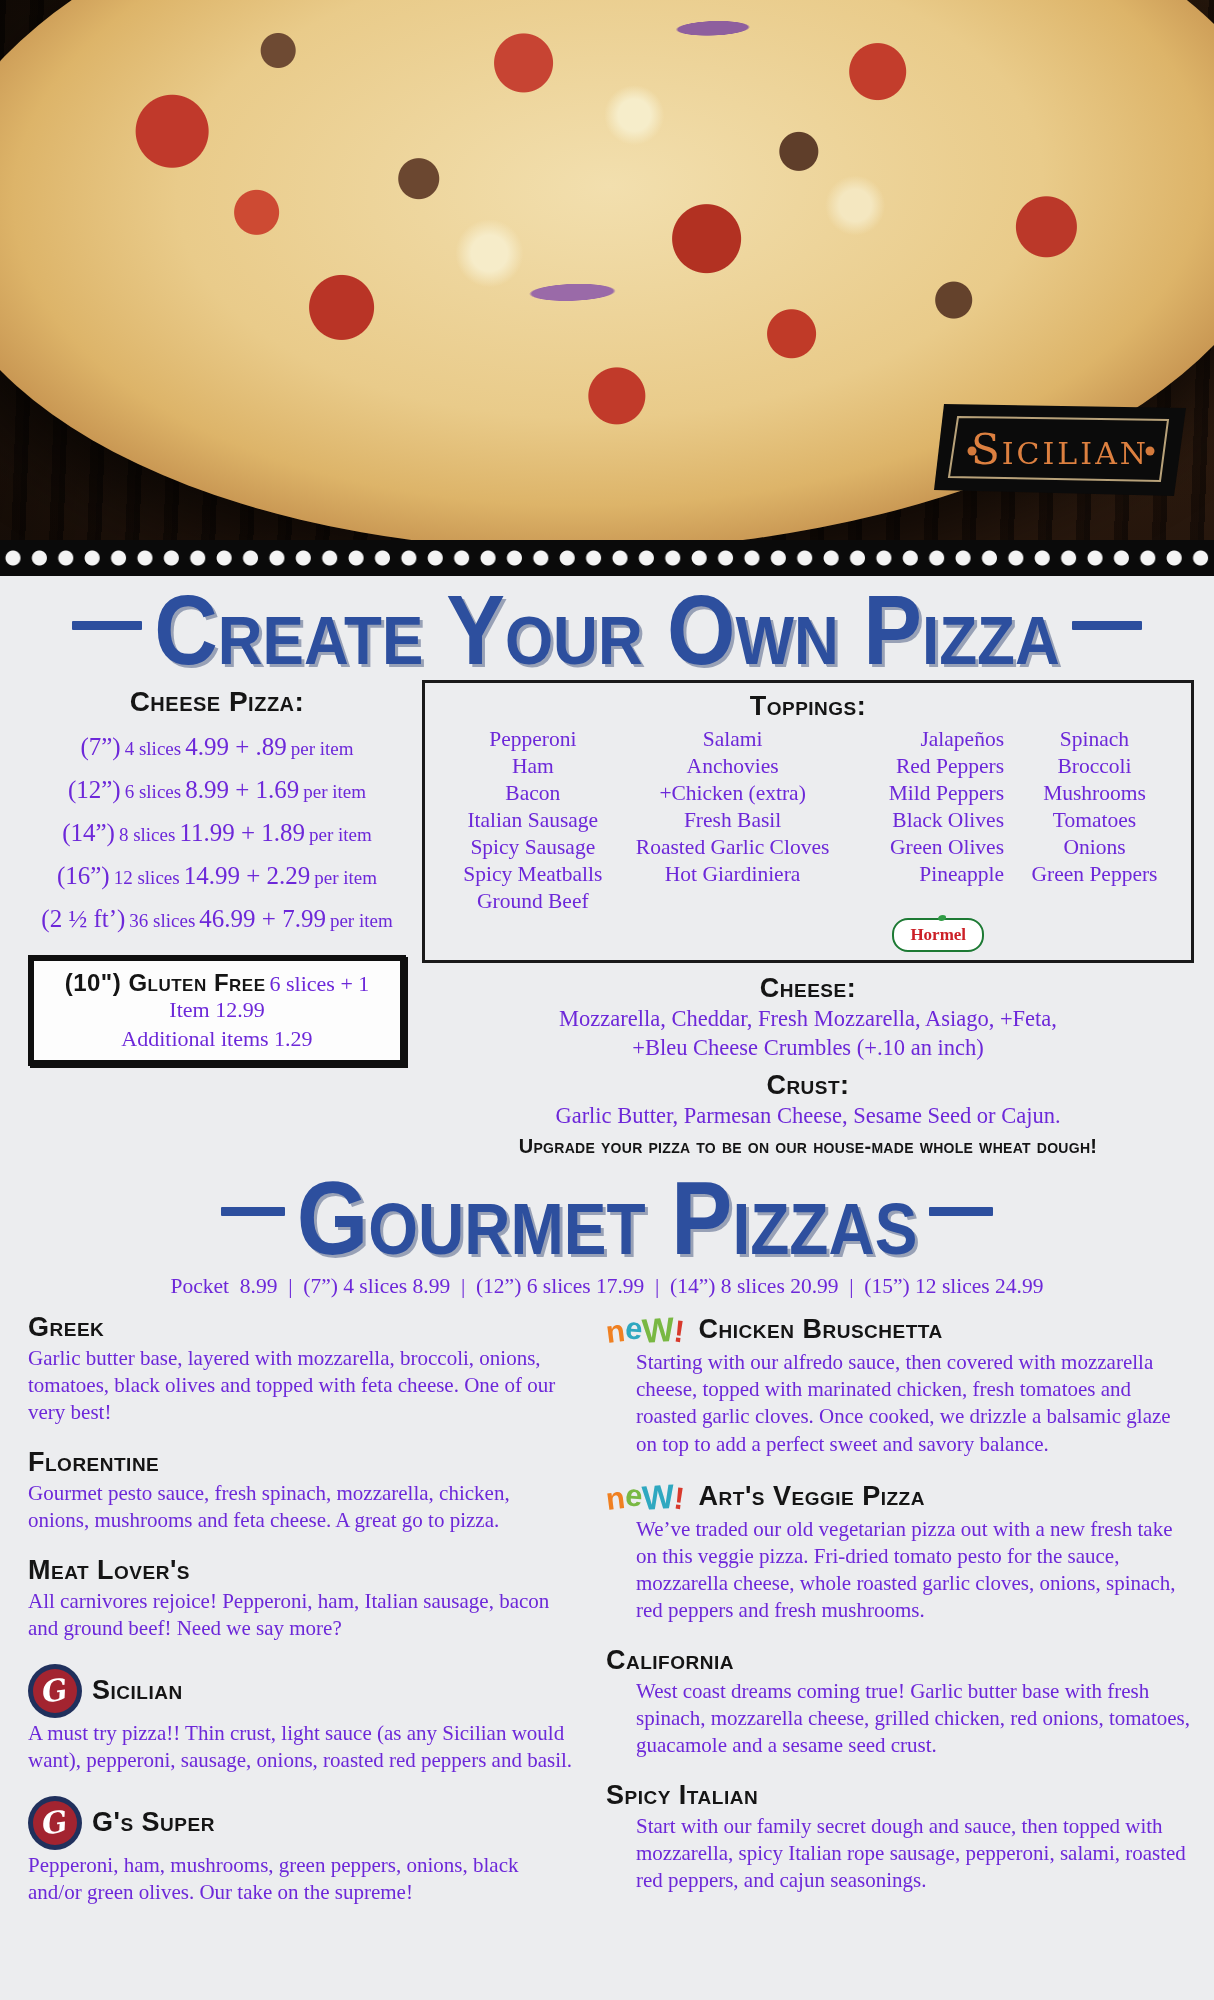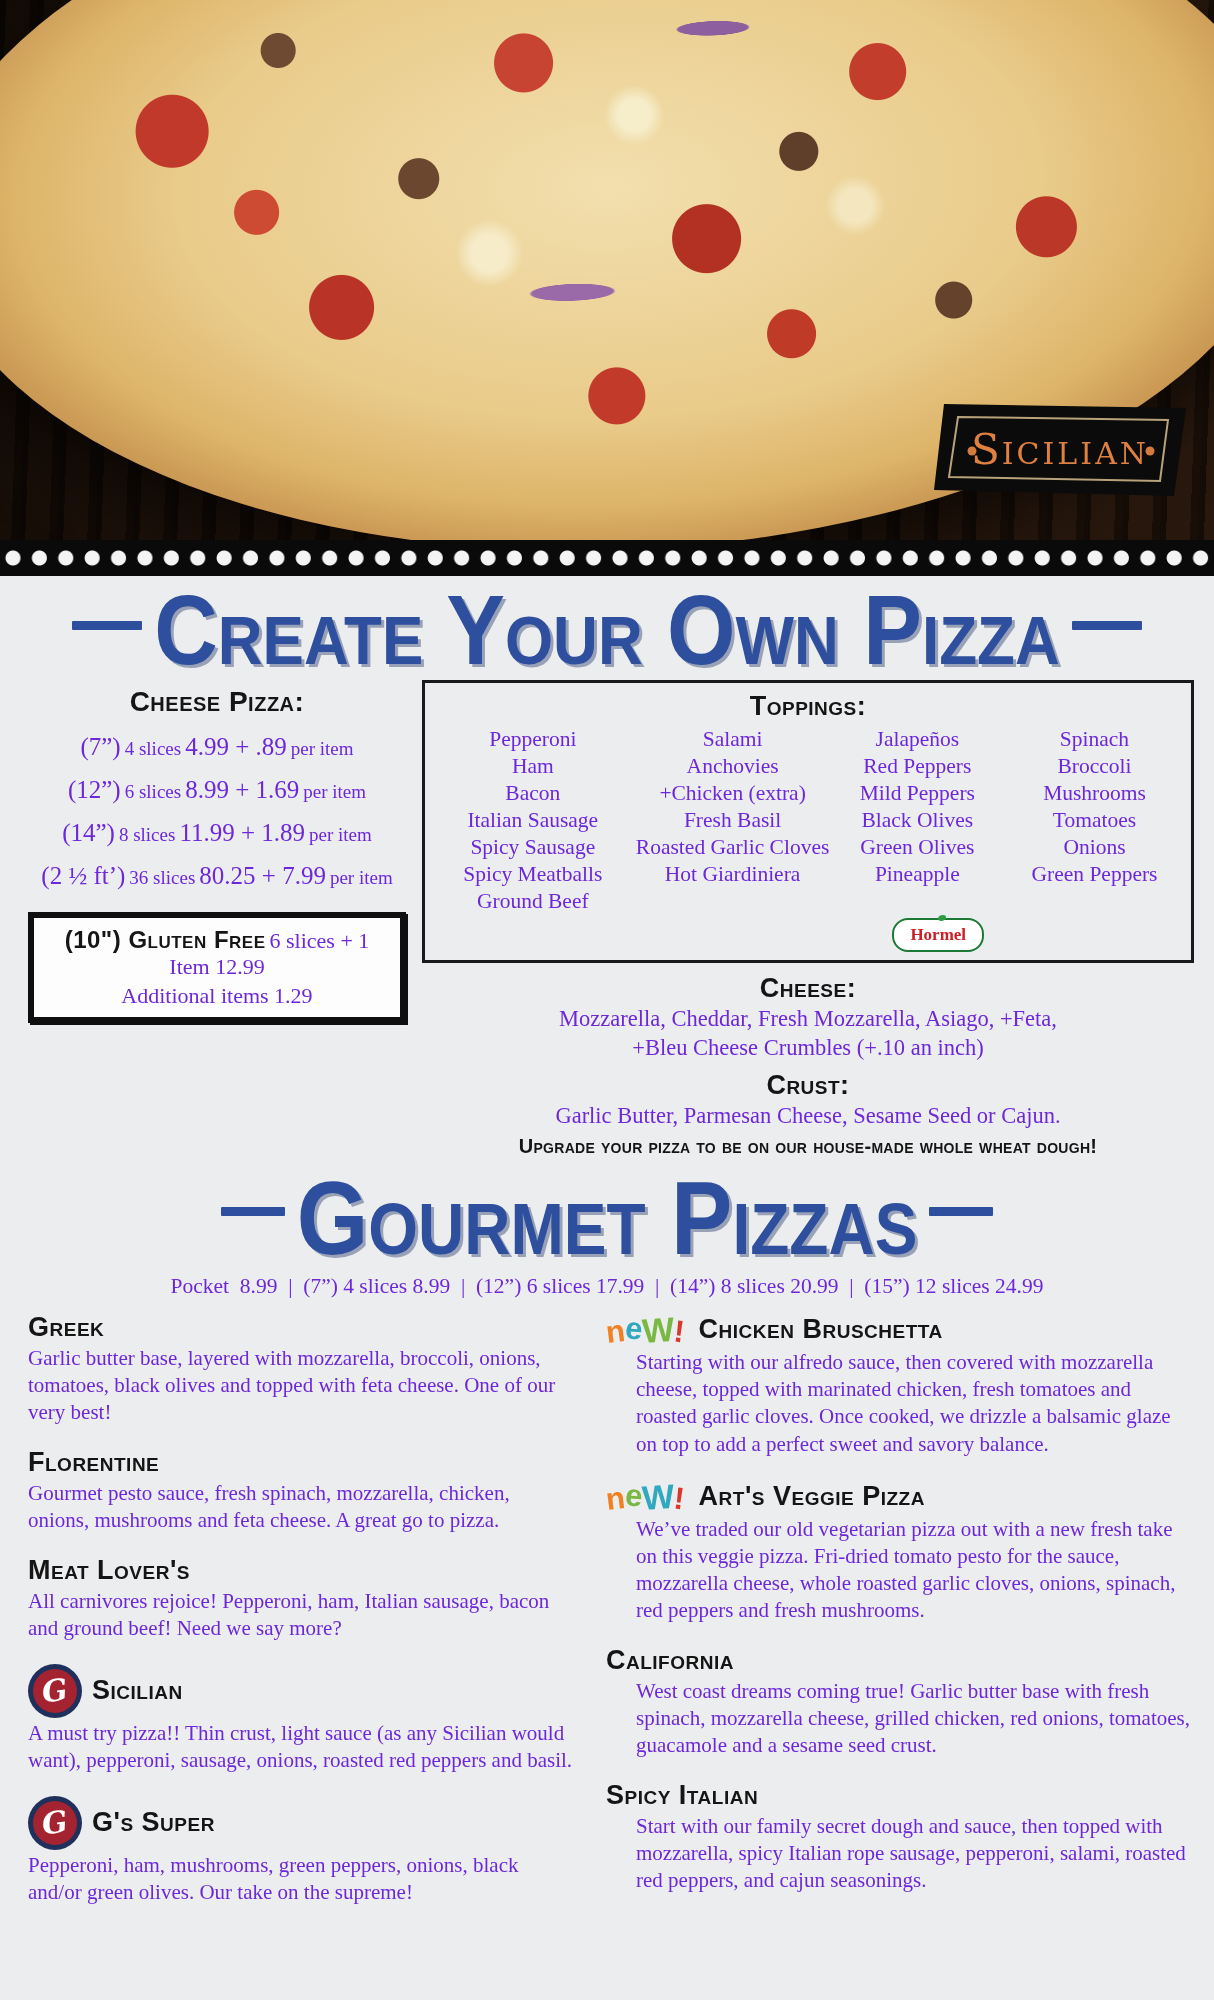--- a/index.html
+++ b/index.html
@@ -84,21 +84,21 @@
   .dd-line{font-size:23px;margin-top:3px;}
   .gf-box{text-align:center;}
   .gf-head{font-size:24px;}
   .gf-serif{font-size:22px;}
   .gf-line2{font-size:22px;margin-top:3px;}
 
   .topbox{border:3px solid #1a1a1a;position:relative;padding:8px 6px 44px;min-height:212px;}
   .topbox-head{text-align:center;font-size:27px;}
   .topcols{display:flex;margin-top:4px;}
   .topcol{text-align:center;font-size:21.5px;line-height:1.26;}
-  .tc1{width:27%;} .tc2{width:26%;} .tc3{width:23%;} .tc4{width:24%;}
+  .tc1{width:27%;} .tc2{width:26%;} .tc3{width:23%;text-align:right;} .tc4{width:24%;}
   .hormel{
     position:absolute;left:61%;bottom:8px;width:88px;height:30px;border:2px solid #1d7a34;border-radius:16px;
     background:#fff;display:flex;align-items:center;justify-content:center;
   }
   .hormel-text{font-family:"Liberation Serif",serif;font-weight:700;font-size:17px;color:#cc2027;}
   .hormel-leaf{position:absolute;top:-5px;left:50%;width:8px;height:6px;background:#2f9c44;border-radius:60% 40% 60% 40%;}
 
   .cc-block{text-align:center;margin-top:10px;}
   .cc-head{font-size:27px;}
   .cc-line{font-size:22.5px;line-height:1.3;}
@@ -169,23 +169,29 @@
       <span class="pr-big">8.99 + 1.69</span>
       <span class="pr-sm">per item</span>
     </div>
     <div class="price-row serif">
       <span class="pr-big">(14”)</span>
       <span class="pr-sm">8 slices</span>
       <span class="pr-big">11.99 + 1.89</span>
       <span class="pr-sm">per item</span>
     </div>
     <div class="price-row serif">
+      <span class="pr-big">(16”)</span>
+      <span class="pr-sm">12 slices</span>
+      <span class="pr-big">14.99 + 2.29</span>
+      <span class="pr-sm">per item</span>
+    </div>
+    <div class="price-row serif">
       <span class="pr-big">(2 ½ ft’)</span>
       <span class="pr-sm">36 slices</span>
-      <span class="pr-big">80.25 + 7.99</span>
+      <span class="pr-big">46.99 + 7.99</span>
       <span class="pr-sm">per item</span>
     </div>
 
 
     <div class="bbox gf-box">
       <div>
         <span class="stamp gf-head">(10") Gluten Free</span>
         <span class="serif gf-serif">6 slices + 1 Item 12.99</span>
       </div>
       <div class="serif gf-line2">Additional items 1.29</div>

